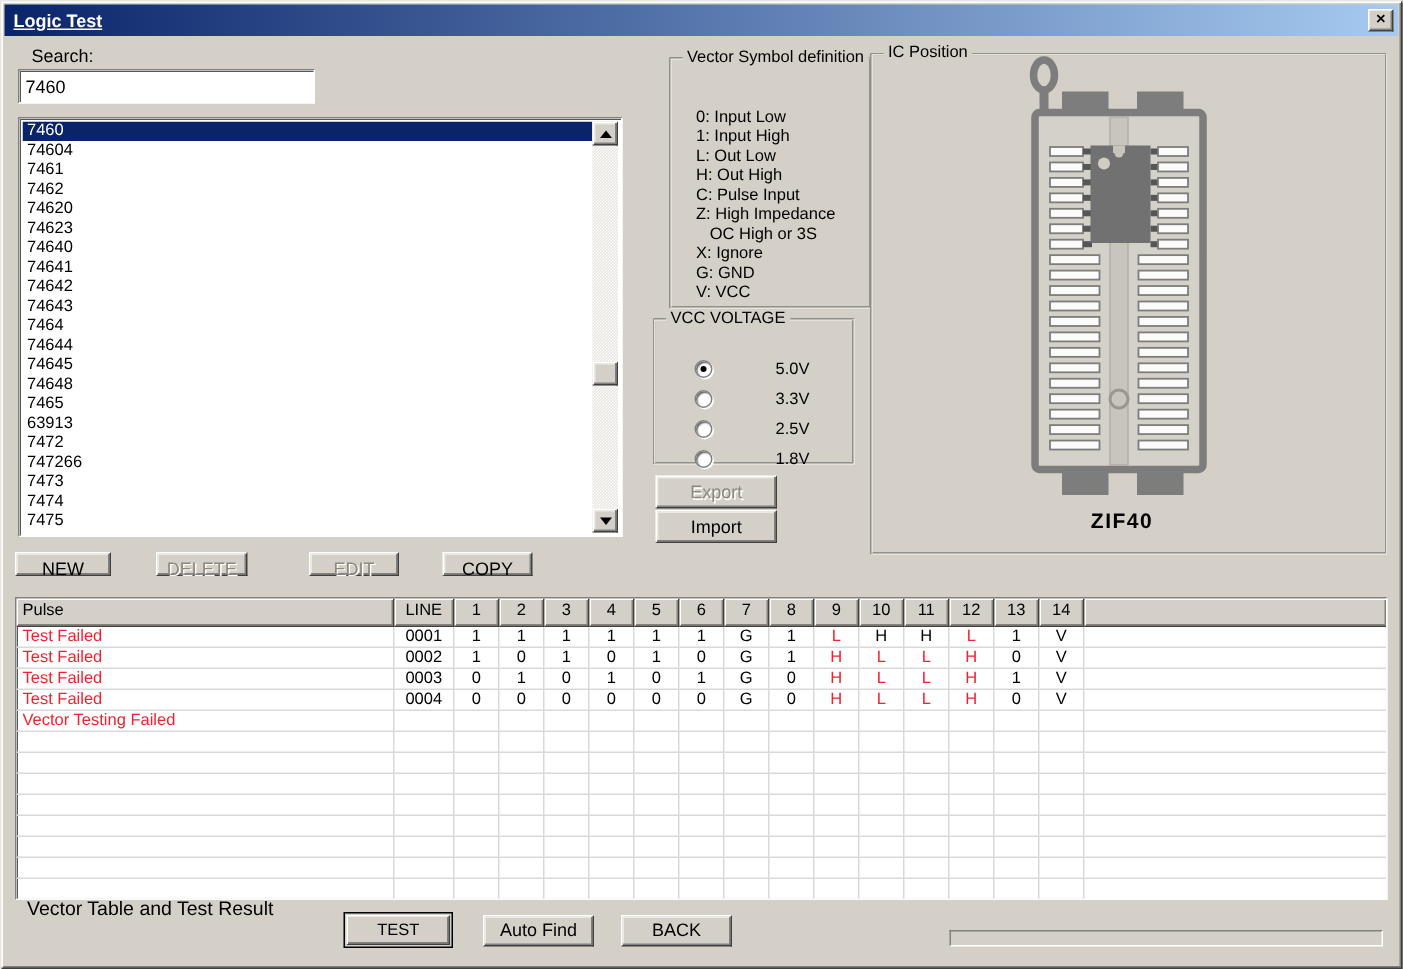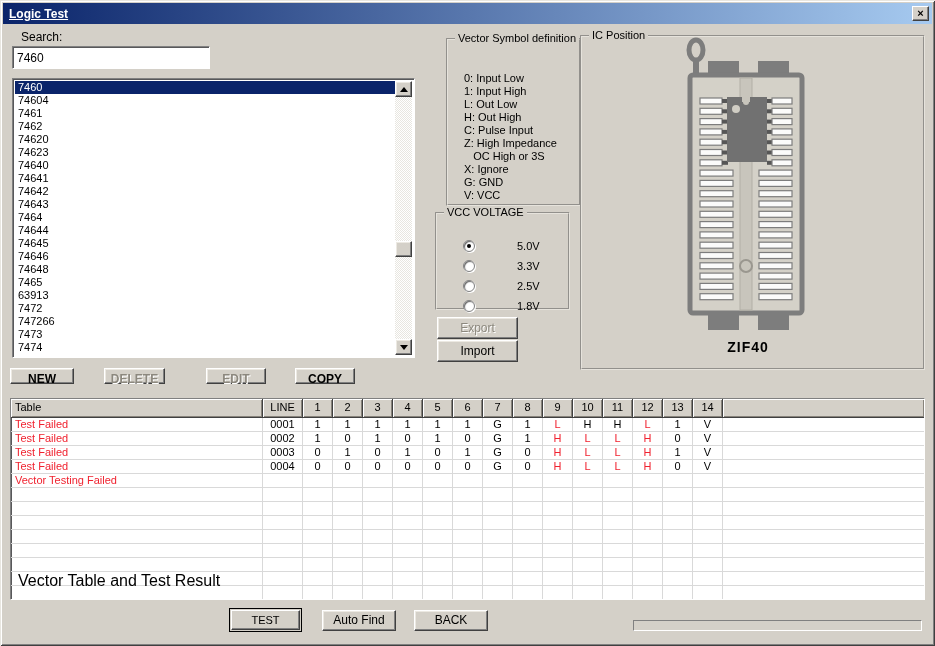--- a/index.html
+++ b/index.html
@@ -93,21 +93,21 @@
     box-shadow: inset 1px 1px 1px rgba(64,64,64,.8), 1px 1px 0 #fff;
     margin-right:6px; flex:none;
   }
   .radio.checked::after {
     content:""; position:absolute; left:3px; top:3px; width:4px; height:4px;
     border-radius:50%; background:#000;
   }
   .radio-label { font-size:11px;margin-left:36px; }
 
   
-  .actions .btn { height:16px; line-height:20px;font-weight:bold; }
+  .actions .btn { height:16px; line-height:20px; }
 
   
   .table {
     position:absolute; left:10px; top:398px; width:915px; height:202px;
     background:#fff; border:1px solid; border-color:#808080 #fff #fff #808080;
     box-shadow: inset 1px 1px 0 #58585a; overflow:hidden;
   }
   .thead { display:flex; height:19px; }
   .th {
     background:#d4d0c8; font-size:11px; line-height:17px; flex:none;
@@ -123,21 +123,21 @@
     border-right:1px solid #d9d9d9; border-bottom:1px solid #d9d9d9; overflow:hidden;
   }
   .td.col-result { text-align:left; padding-left:4px; white-space:nowrap; }
   .td.filler { flex:1; border-right:none; }
   .col-result { width:252px; }
   .col-line { width:40px; }
   .col-pin { width:30px; }
   .red { color:var(--fail); }
 
   
-  .footer-label { position:absolute; left:18px; top:572px; font-size:16px; }
+  .footer-label { position:absolute; left:18px; top:598px; font-size:13px; }
   .progress {
     position:absolute; left:633px; top:620px; width:289px; height:11px;
     background:#d4d0c8; border:1px solid; border-color:#808080 #fff #fff #808080;
   }
 
   
   .socket-svg { position:absolute; left:0; top:0; }
   .zif-label { position:absolute; left:96px; top:302px; width:140px; text-align:center;
                font-weight:bold; font-size:14px; letter-spacing:1px; }
 </style>
@@ -162,21 +162,20 @@
         <div class="list-item">7462</div>
         <div class="list-item">74620</div>
         <div class="list-item">74623</div>
         <div class="list-item">74640</div>
         <div class="list-item">74641</div>
         <div class="list-item">74642</div>
         <div class="list-item">74643</div>
         <div class="list-item">7464</div>
         <div class="list-item">74644</div>
         <div class="list-item">74645</div>
-        <div class="list-item">74646</div>
         <div class="list-item">74648</div>
         <div class="list-item">7465</div>
         <div class="list-item">63913</div>
         <div class="list-item">7472</div>
         <div class="list-item">747266</div>
         <div class="list-item">7473</div>
         <div class="list-item">7474</div>
         <div class="list-item">7475</div>
       </div>
     <div class="scrollbar">
@@ -307,21 +306,21 @@
 
   <div class="actions">
     <div class="btn raised" style="left:10px; top:368px; width:64px;">NEW</div>
     <div class="btn raised disabled" style="left:104px; top:368px; width:61px;">DELETE</div>
     <div class="btn raised disabled" style="left:206px; top:368px; width:60px;">EDIT</div>
     <div class="btn raised" style="left:295px; top:368px; width:60px;">COPY</div>
   </div>
 
   <div class="table">
     <div class="thead" id="table-head">
-        <div class="th col-result">Table</div>
+        <div class="th col-result">Pulse</div>
         <div class="th col-line">LINE</div>
         <div class="th col-pin">1</div>
         <div class="th col-pin">2</div>
         <div class="th col-pin">3</div>
         <div class="th col-pin">4</div>
         <div class="th col-pin">5</div>
         <div class="th col-pin">6</div>
         <div class="th col-pin">7</div>
         <div class="th col-pin">8</div>
         <div class="th col-pin">9</div>

